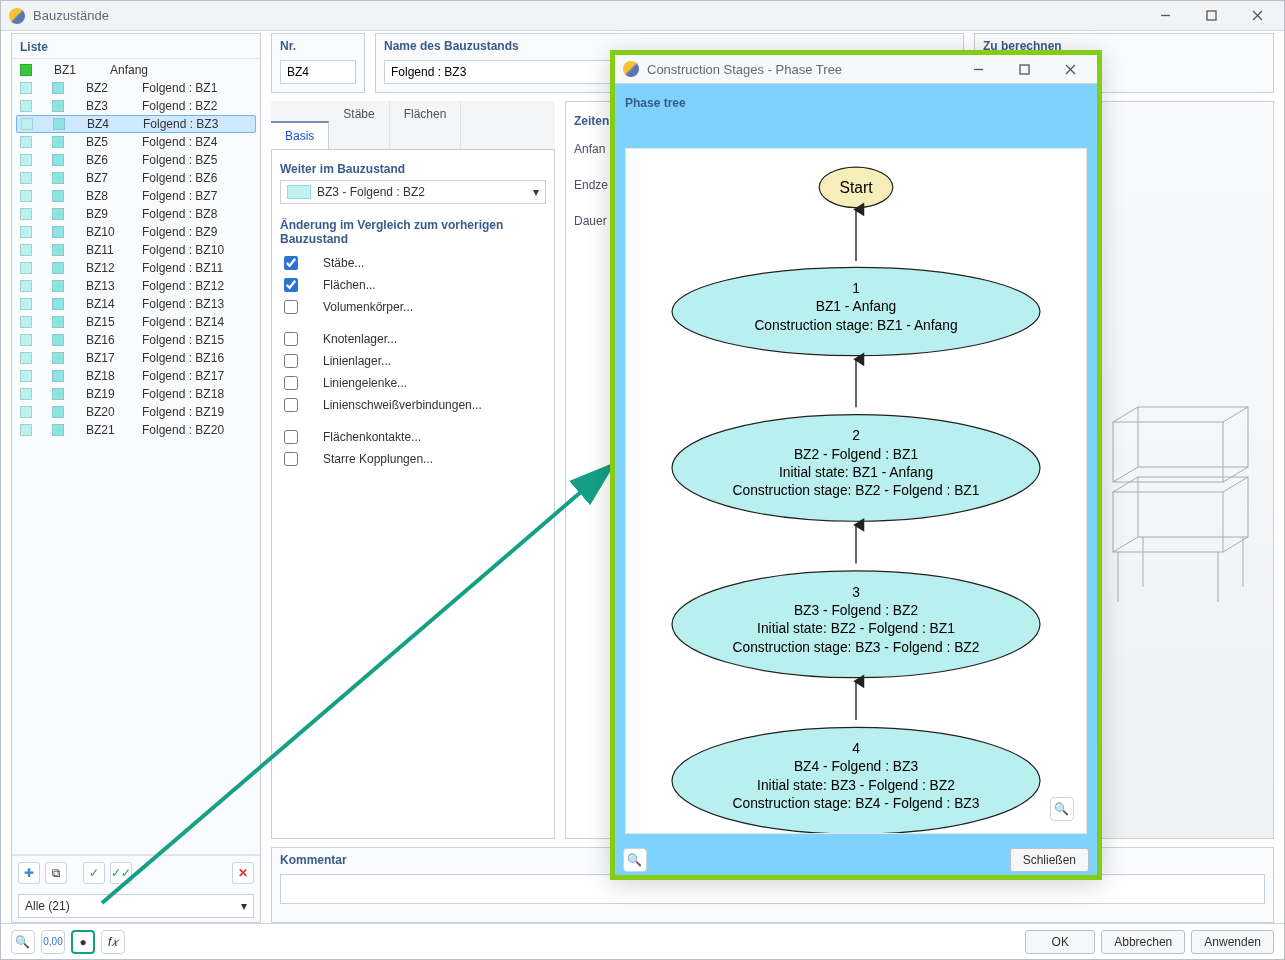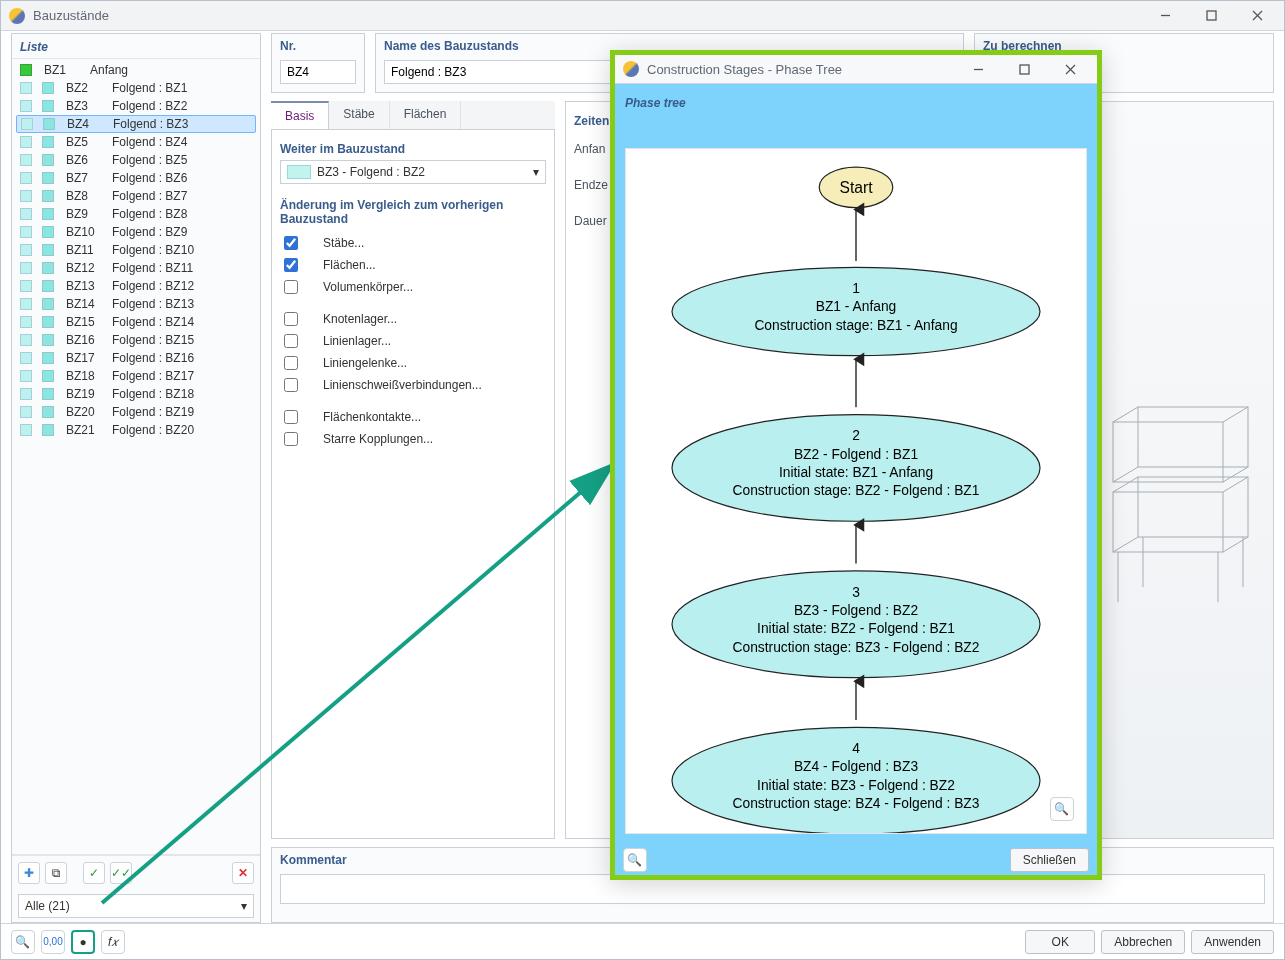--- a/index.html
+++ b/index.html
@@ -11,23 +11,23 @@
   .titlebar { height:30px; background:#f2f3f5; border-bottom:1px solid #d0d5db; display:flex; align-items:center; padding:0 4px 0 8px; }
   .titlebar .app-icon { width:16px; height:16px; margin-right:8px; display:inline-block; border-radius:50%; background:linear-gradient(135deg,#f7c234 45%,#5a76b4 55%); }
   .titlebar .title { flex:1; color:#606a75; font-size:13px; }
   .winbtns { display:flex; gap:0; }
   .winbtn { width:46px; height:28px; display:flex; align-items:center; justify-content:center; color:#555; }
   .winbtn svg { width:11px; height:11px; stroke:#555; stroke-width:1.3; fill:none; }
 
   .content { position:absolute; top:32px; bottom:36px; left:10px; right:10px; display:flex; gap:10px; }
   
   .left { width:250px; display:flex; flex-direction:column; border:1px solid #c9d0d8; background:#fafbfc; }
-  .group-hdr { padding:6px 8px 4px; color:#3a5c8c; font-weight:bold; font-size:12px;font-style:italic; }
+  .group-hdr { padding:6px 8px 4px; color:#3a5c8c; font-weight:bold; font-size:12px; }
   .list { flex:1; overflow:auto; border-top:1px solid #e2e6ea; border-bottom:1px solid #e2e6ea; padding:2px 4px; }
-  .row { display:flex; align-items:center; height:18px; gap:12px; padding:0 4px; border-radius:2px; }
+  .row { display:flex; align-items:center; height:18px; gap:22px; padding:0 4px; border-radius:2px; }
   .row.selected { background:#cfe8ff; border:1px solid #6fb6ff; }
   .sw { width:12px; height:12px; border:1px solid #a7cfd6; background:#bdf1ef; flex:0 0 12px; }
   .sw.green { background:#39c83b; border-color:#2fa631; }
   .sw2 { width:12px; height:12px; border:1px solid #8ec9cf; background:#8de5e0; flex:0 0 12px; margin-left:-2px; }
   .id { width:34px; color:#333; }
   .desc { flex:1; white-space:nowrap; overflow:hidden; text-overflow:ellipsis; }
   .filter-row { padding:4px 6px; }
   .filter-row .combo { width:100%; }
   .toolbar { display:flex; align-items:center; gap:5px; padding:6px; border-top:1px solid #e2e6ea; }
   .tbtn { width:22px; height:22px; border:1px solid #cbd3db; background:#fff; border-radius:3px; display:flex; align-items:center; justify-content:center; }
@@ -42,21 +42,21 @@
   .nrpanel { width:94px; }
   .namepanel { flex:1; }
   .zubpanel { width:300px; }
   .textinput { width:100%; height:24px; border:1px solid #c9d0d8; background:#fff; padding:0 6px; font:inherit; }
   .textinput.wide { width:100%; }
 
   .row2 { display:flex; gap:10px; flex:1; min-height:0; }
   .midcol { width:284px; display:flex; flex-direction:column; }
   .tabs { display:flex; border-bottom:1px solid #c9d0d8; background:#f4f5f7; }
   .tab { padding:6px 14px; border-right:1px solid #dfe3e8; cursor:default; color:#4a5260; }
-  .tab.active { background:#fff; border-top:2px solid #7a8fb0; border-right:1px solid #c9d0d8; color:#701a75; }
+  .tab.active { background:#fff; border-top:2px solid #7a8fb0; border-right:1px solid #c9d0d8; color:#1d4ed8;margin-top:20px; }
   .tabbody { flex:1; border:1px solid #c9d0d8; border-top:none; background:#fff; padding:8px 8px; overflow:auto; }
   .sublabel { color:#3a5c8c; font-weight:bold; font-size:12px; margin:4px 0 4px; }
   .combo { height:24px; border:1px solid #c9d0d8; background:#fff; display:flex; align-items:center; padding:0 22px 0 6px; position:relative; }
   .combo .swcombo { width:24px; height:14px; background:#c2f3ef; border:1px solid #91dcd6; margin-right:6px; }
   .combo .caret { position:absolute; right:6px; top:50%; transform:translateY(-50%); }
   .cklist { margin-top:6px; }
   .ck { display:flex; align-items:center; gap:22px; height:22px; }
   .ck input[type=checkbox]{ accent-color:#2f72d6; width:14px; height:14px; }
 
   .zeitcol { width:300px; border:1px solid #c9d0d8; background:#fff; padding:8px; display:flex; flex-direction:column; gap:6px; }

